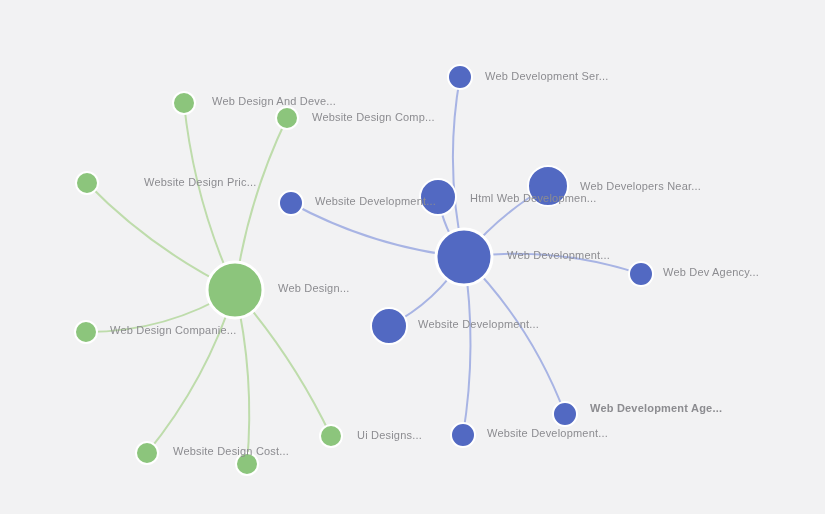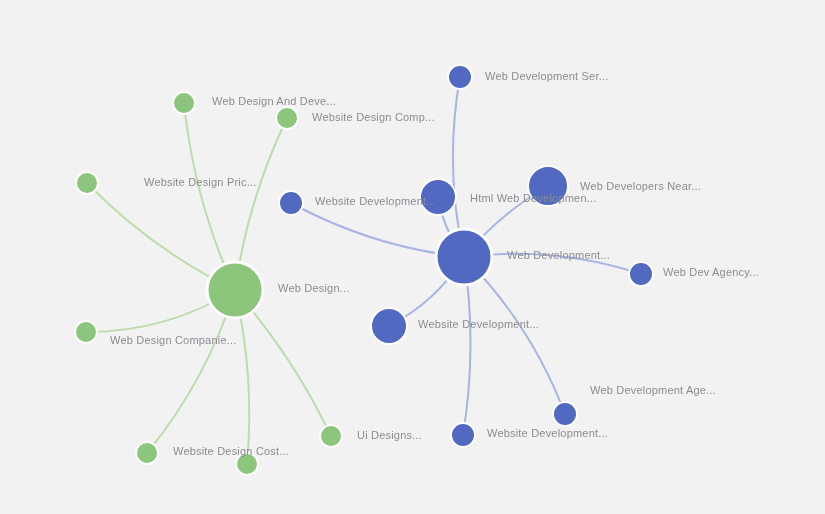--- a/index.html
+++ b/index.html
@@ -74,26 +74,26 @@
       <circle cx="641" cy="274" r="12" fill="#5269c2" stroke="#ffffff" stroke-width="2"></circle>
       <circle cx="389" cy="326" r="18" fill="#5269c2" stroke="#ffffff" stroke-width="2"></circle>
       <circle cx="565" cy="414" r="12" fill="#5269c2" stroke="#ffffff" stroke-width="2"></circle>
       <circle cx="463" cy="435" r="12" fill="#5269c2" stroke="#ffffff" stroke-width="2"></circle>
     </svg>
   <div class="label-layer">
       <div class="node-label" style="left: 278px; top: 279px;">Web Design...</div>
       <div class="node-label" style="left: 212px; top: 92px;">Web Design And Deve...</div>
       <div class="node-label" style="left: 312px; top: 108px;">Website Design Comp...</div>
       <div class="node-label" style="left: 112px; top: 173px; margin-left: 32px;">Website Design Pric...</div>
-      <div class="node-label" style="left: 110px; top: 321px; margin-top: 10px;">Web Design Companie...</div>
+      <div class="node-label" style="left: 110px; top: 321px;">Web Design Companie...</div>
       <div class="node-label" style="left: 173px; top: 442px;">Website Design Cost...</div>
       <div class="node-label" style="left: 357px; top: 426px;">Ui Designs...</div>
       <div class="node-label" style="left: 507px; top: 246px;">Web Development...</div>
       <div class="node-label" style="left: 485px; top: 67px;">Web Development Ser...</div>
       <div class="node-label" style="left: 315px; top: 192px;">Website Development...</div>
       <div class="node-label" style="left: 470px; top: 189px;">Html Web Developmen...</div>
       <div class="node-label" style="left: 580px; top: 177px;">Web Developers Near...</div>
       <div class="node-label" style="left: 663px; top: 263px; text-align: right;">Web Dev Agency...</div>
       <div class="node-label" style="left: 418px; top: 315px;">Website Development...</div>
-      <div class="node-label" style="left: 590px; top: 381px;">Web Development Age...</div>
+      <div class="node-label" style="left: 590px; top: 399px; font-weight: bold;">Web Development Age...</div>
       <div class="node-label" style="left: 487px; top: 424px;">Website Development...</div>
     </div>
 </div>
 
 </body></html>

